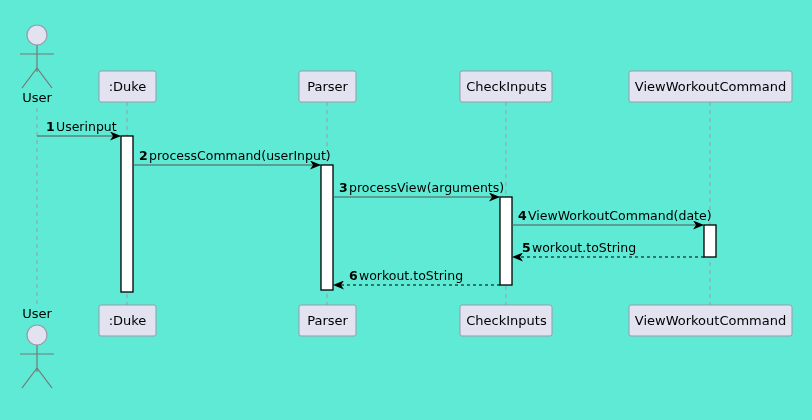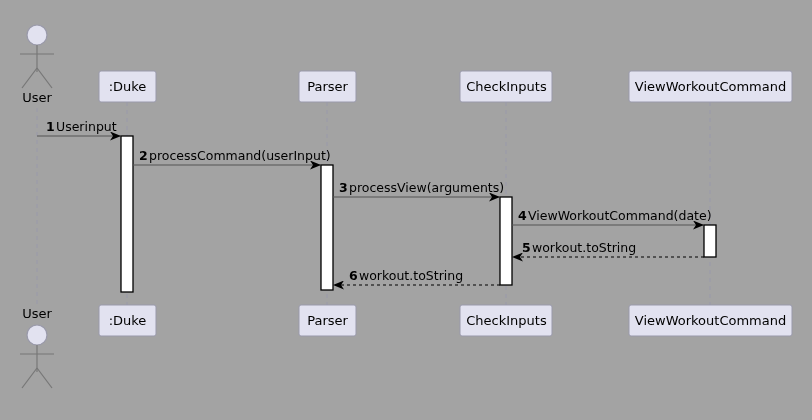--- a/index.html
+++ b/index.html
@@ -10,21 +10,21 @@
   body {
     width: 812px;
     height: 420px;
     font-family: "DejaVu Sans", sans-serif;
     overflow: hidden;
   }
   #diagram-root {
     position: relative;
     width: 812px;
     height: 420px;
-    background: #a3a3a3;
+    background: #5eead4;
   }
   #uml-svg {
     position: absolute;
     top: 0;
     left: 0;
     display: block;
   }
   .lifeline-box-rect {
     fill: #E2E2F0;
     stroke: #9999AA;

